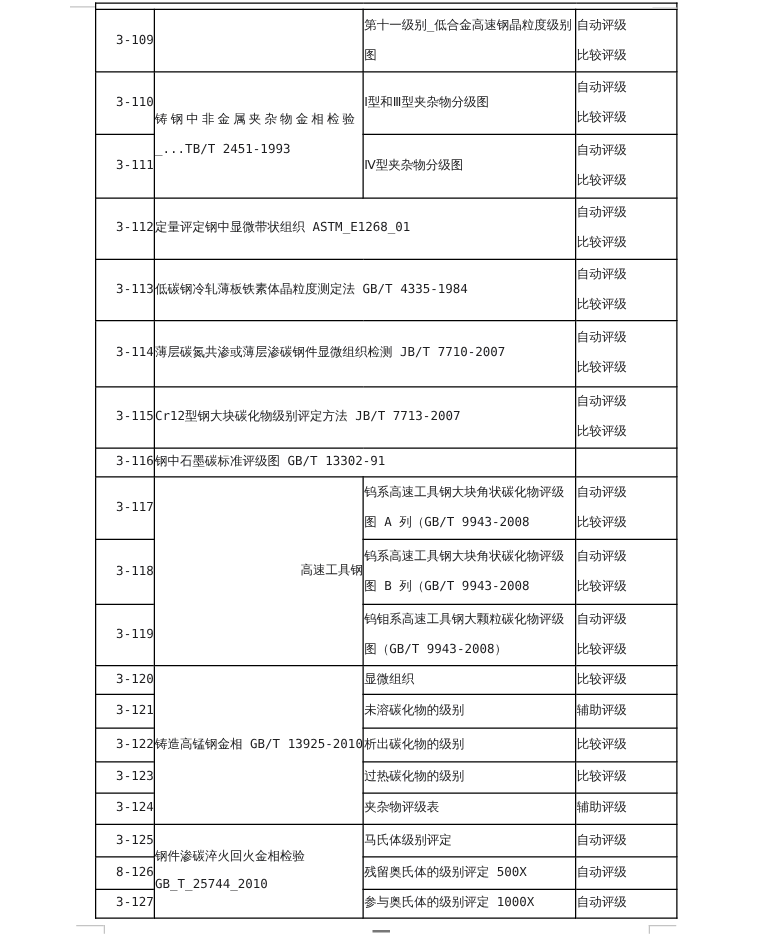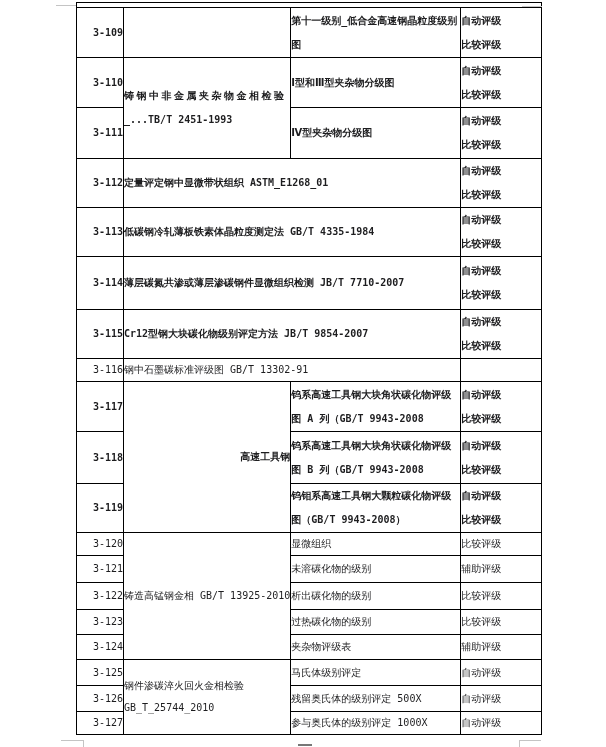--- a/index.html
+++ b/index.html
@@ -11,21 +11,21 @@
   .doc-table{
     position:absolute;left:76px;top:2px;
     border-collapse:collapse;table-layout:fixed;
     color:#1d1d1f;font-size:10px;
   }
   .doc-table td{
     border:1px solid #000;
     padding:0;vertical-align:middle;overflow:hidden;
     line-height:22px;
   }
-  tr.tall td{line-height:24px;font-weight:bold;}
+  tr.tall td{line-height:24px;}
   .c-id{text-align:right;}
   .c-desc{padding-left:5px;}
   .c-detail{padding-left:6px;}
   .c-rating{padding-left:7px;}
   .c-desc-center{text-align:right;}
   .ln{white-space:nowrap;}
   .js1{letter-spacing:2.5px;}
   .crop{position:absolute;background:#c4c4c4;}
   .pgno{position:absolute;background:#777;}
 </style>
@@ -127,21 +127,21 @@
       <div class="ln">自动评级</div>
       <div class="ln">比较评级</div>
     </td>
   </tr>
 
   <tr class="tall" style="height:49px">
     <td class="c-id">
           <div class="ln">3-115</div>
         </td>
     <td class="c-detail" colspan="2">
-          <div class="ln">Cr12型钢大块碳化物级别评定方法 JB/T 9854-2007</div>
+          <div class="ln">Cr12型钢大块碳化物级别评定方法 JB/T 7713-2007</div>
         </td>
     <td class="c-rating">
       <div class="ln">自动评级</div>
       <div class="ln">比较评级</div>
     </td>
   </tr>
 
   <tr style="height:19px">
     <td class="c-id">
           <div class="ln">3-116</div>
@@ -271,21 +271,21 @@
     <td class="c-detail">
           <div class="ln">马氏体级别评定</div>
         </td>
     <td class="c-rating">
           <div class="ln">自动评级</div>
         </td>
   </tr>
 
   <tr style="height:26px">
     <td class="c-id">
-          <div class="ln">3-126</div>
+          <div class="ln">8-126</div>
         </td>
     <td class="c-detail">
           <div class="ln">残留奥氏体的级别评定 500X</div>
         </td>
     <td class="c-rating">
           <div class="ln">自动评级</div>
         </td>
   </tr>
 
   <tr style="height:22px">

